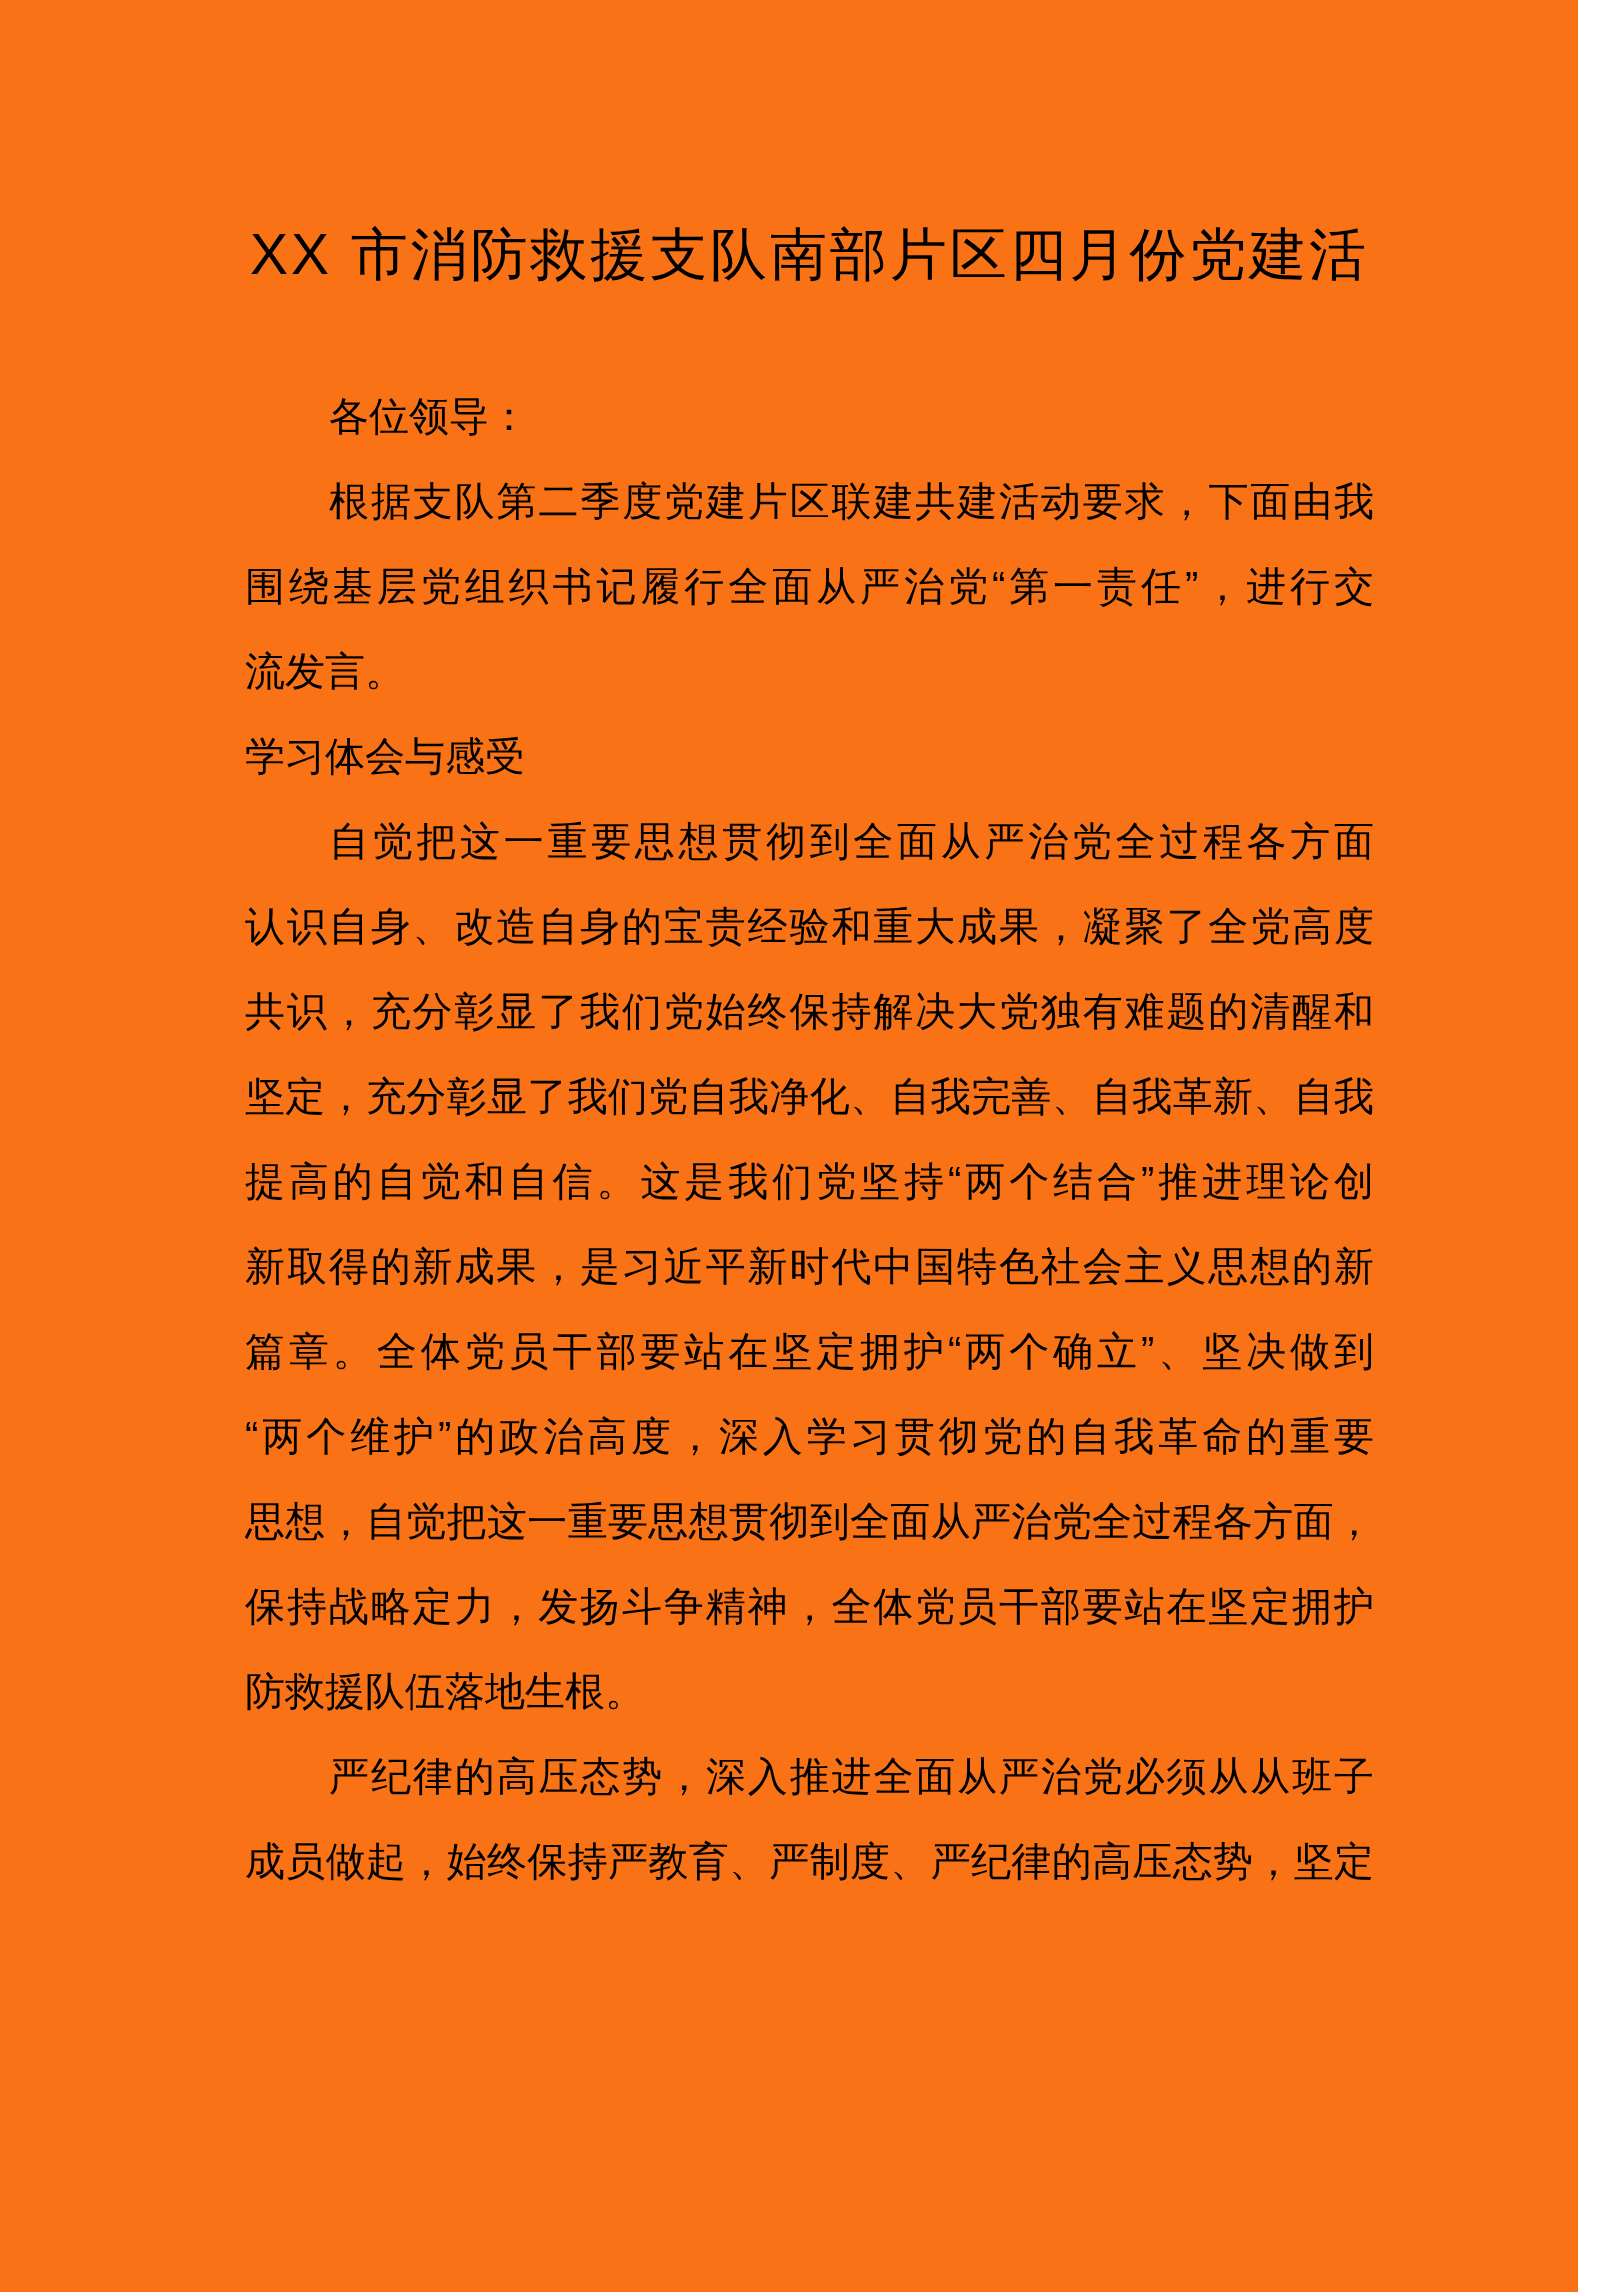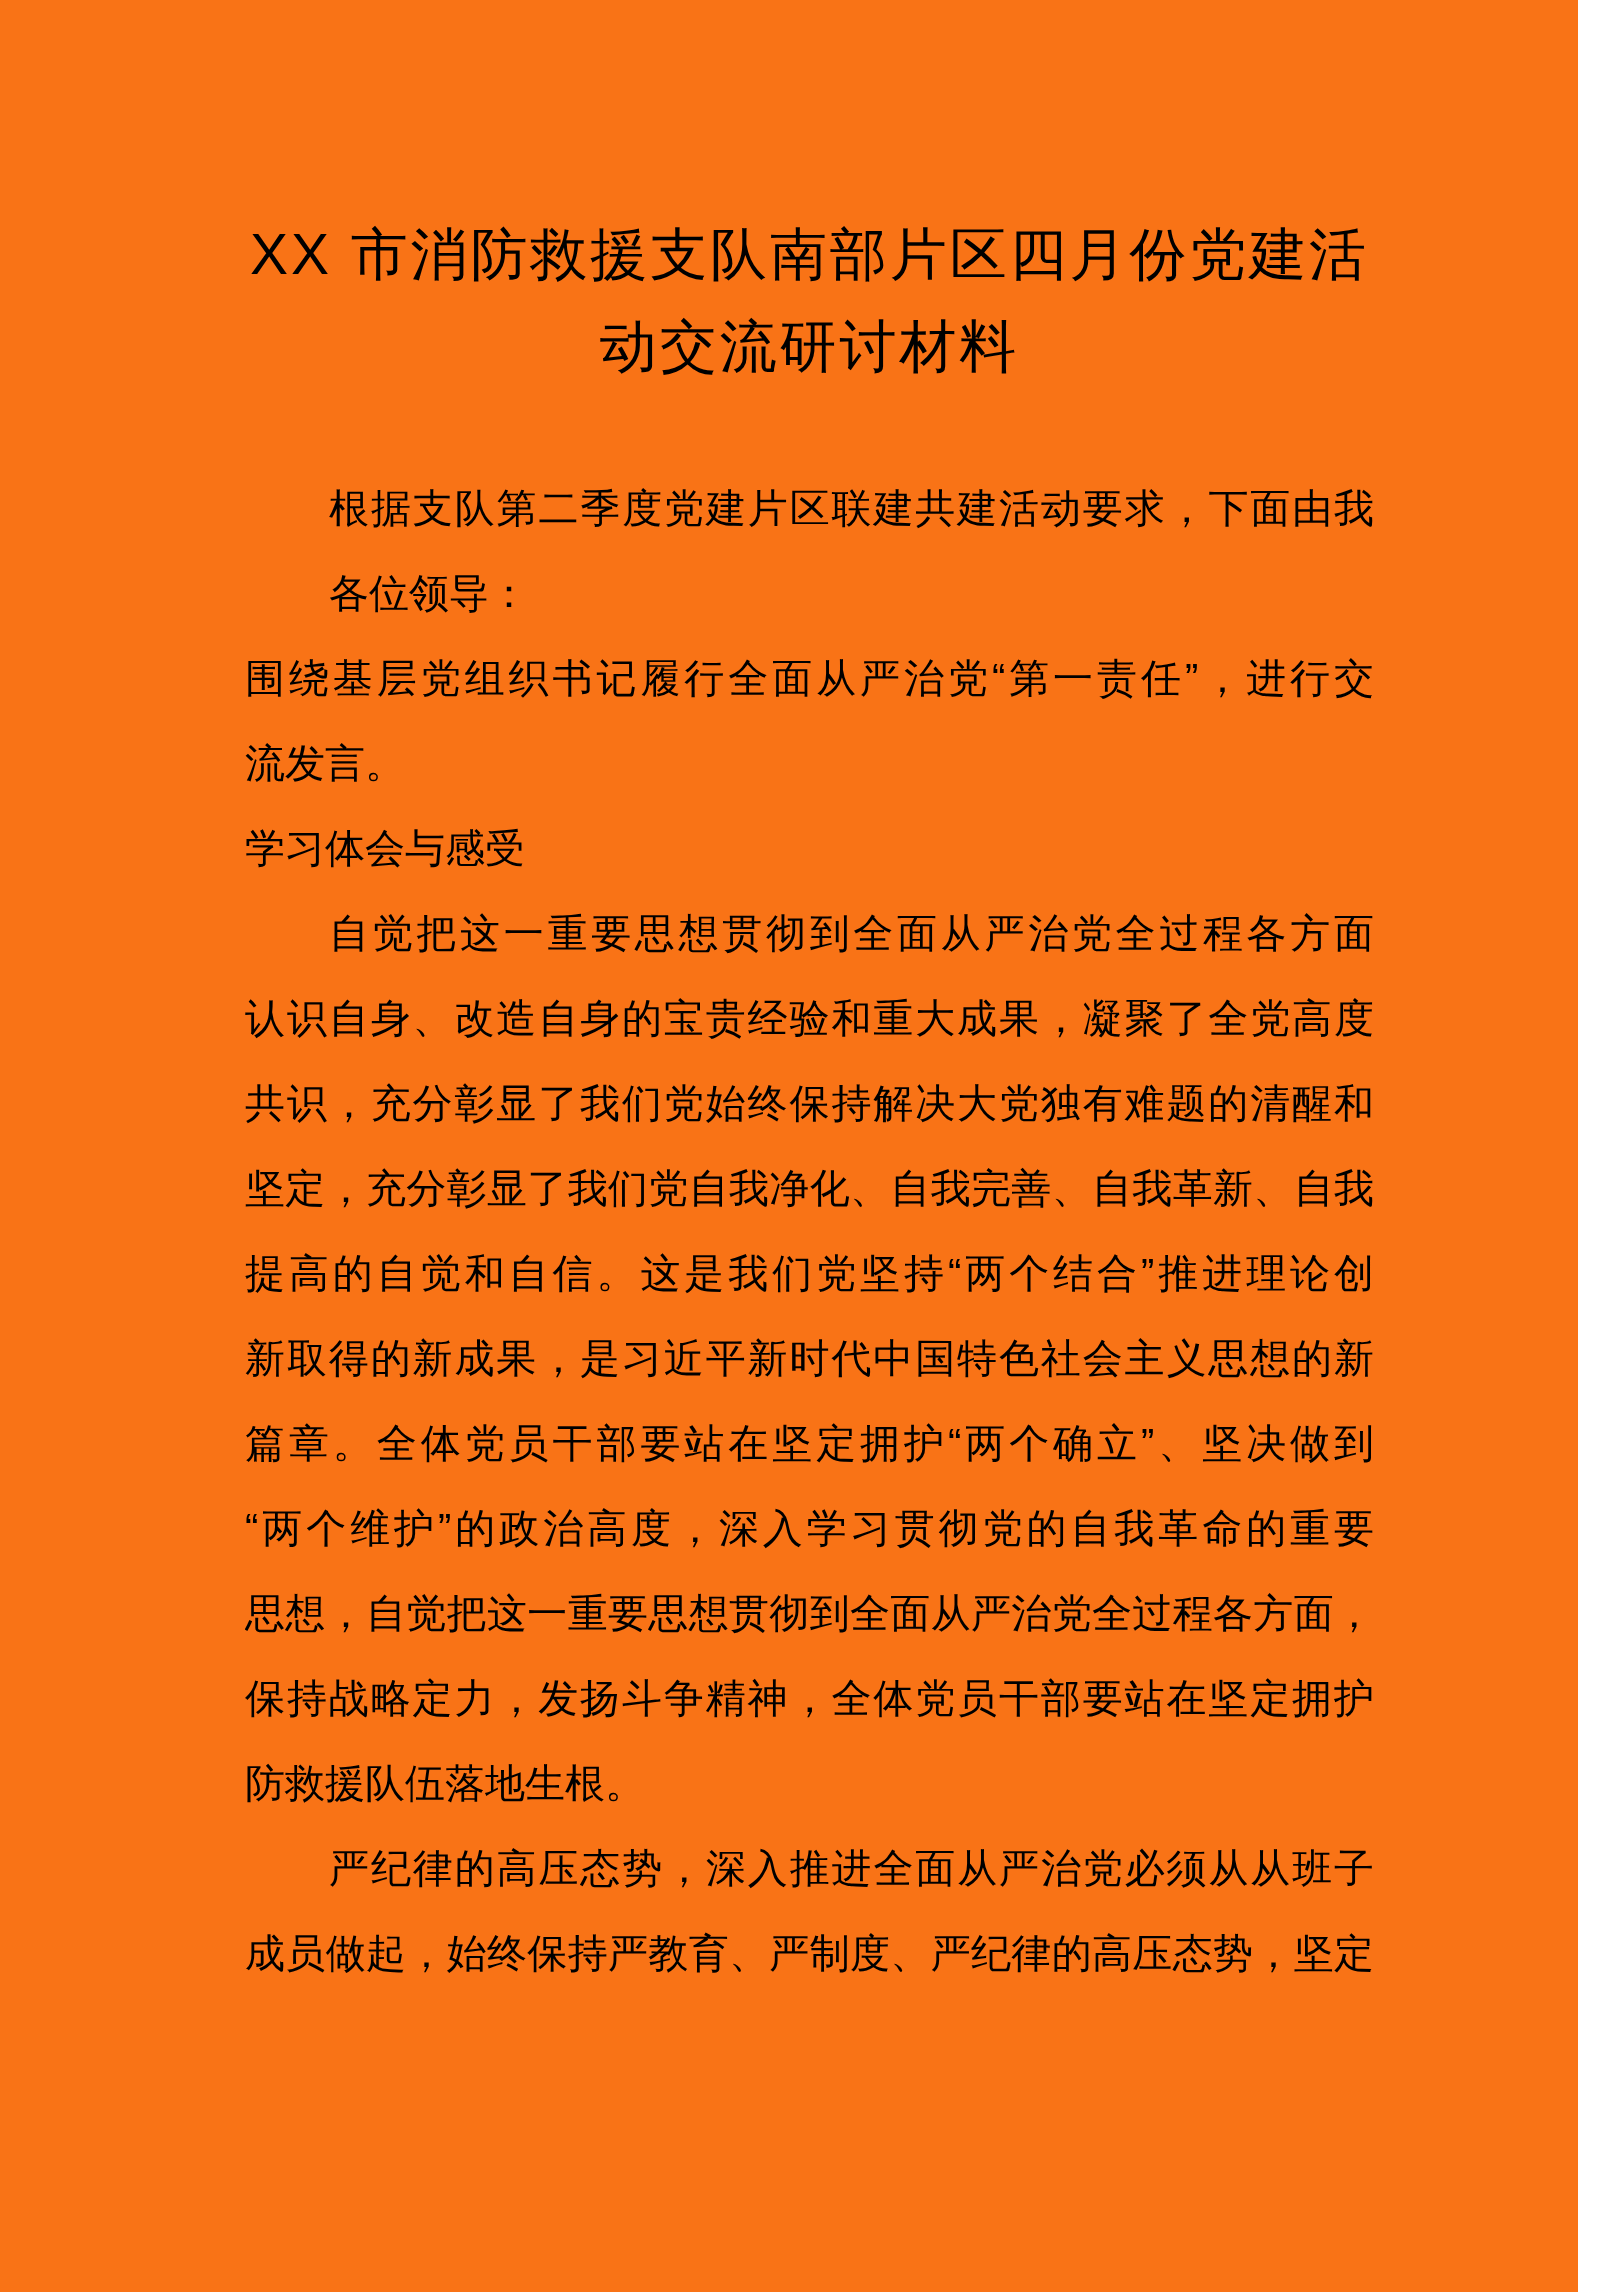--- a/index.html
+++ b/index.html
@@ -55,25 +55,24 @@
     padding-left: 84px;
   }
 </style>
 </head>
 <body>
 
 <div class="page">
   <div class="content">
     <div class="title">
       <div class="title-line">XX 市消防救援支队南部片区四月份党建活</div>
-      <div class="title-line">动交流研讨材料</div>
     </div>
     <div class="doc-body">
+        <div class="line end indent">各位领导：</div>
         <div class="line fill indent">根据支队第二季度党建片区联建共建活动要求，下面由我</div>
-        <div class="line end indent">各位领导：</div>
         <div class="line fill">围绕基层党组织书记履行全面从严治党“第一责任”，进行交</div>
         <div class="line end">流发言。</div>
         <div class="line end">学习体会与感受</div>
         <div class="line fill indent">自觉把这一重要思想贯彻到全面从严治党全过程各方面</div>
         <div class="line fill">认识自身、改造自身的宝贵经验和重大成果，凝聚了全党高度</div>
         <div class="line fill">共识，充分彰显了我们党始终保持解决大党独有难题的清醒和</div>
         <div class="line fill">坚定，充分彰显了我们党自我净化、自我完善、自我革新、自我</div>
         <div class="line fill">提高的自觉和自信。这是我们党坚持“两个结合”推进理论创</div>
         <div class="line fill">新取得的新成果，是习近平新时代中国特色社会主义思想的新</div>
         <div class="line fill">篇章。全体党员干部要站在坚定拥护“两个确立”、坚决做到</div>

